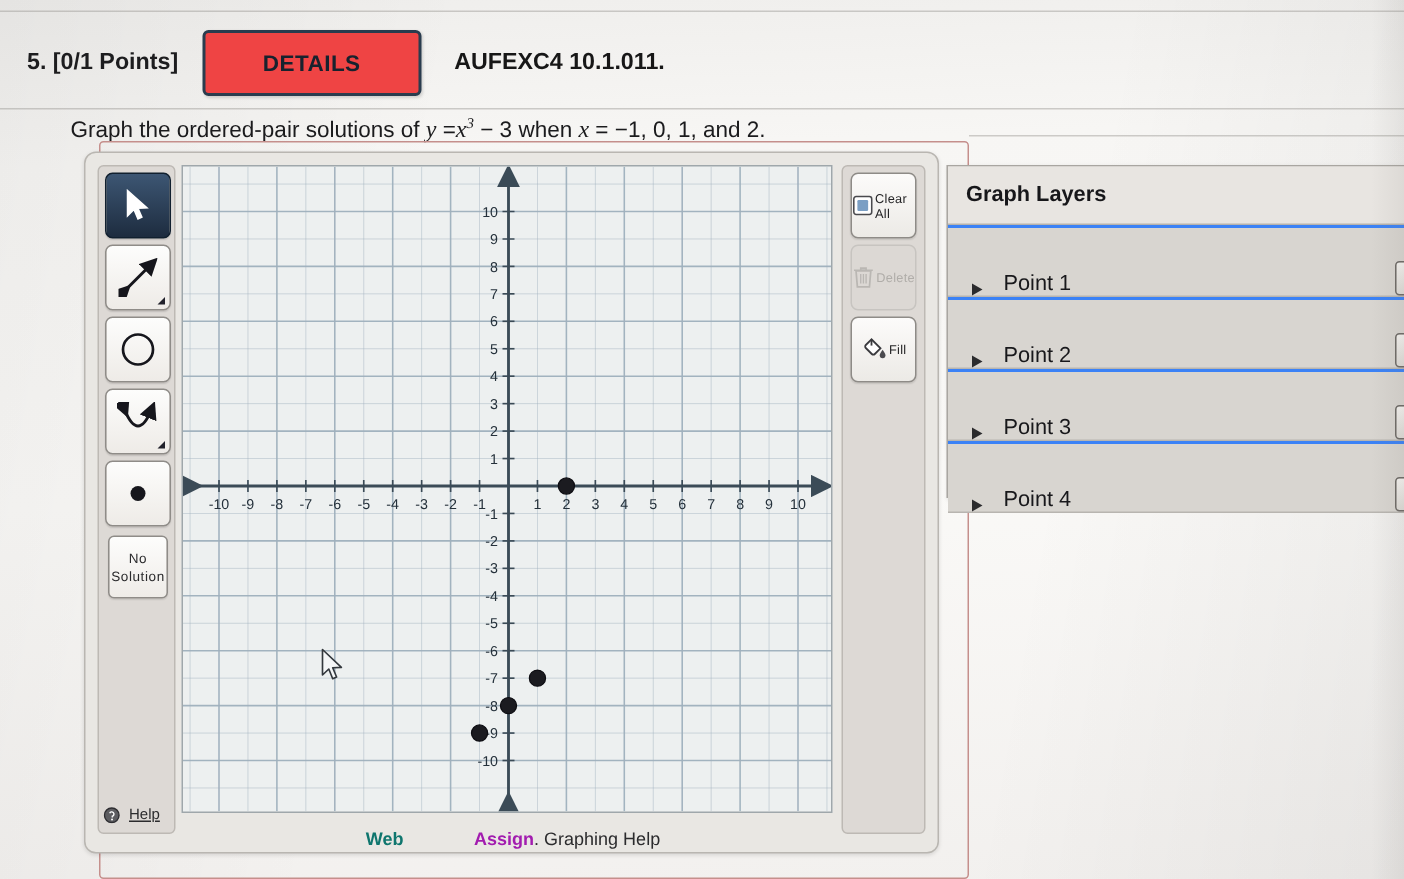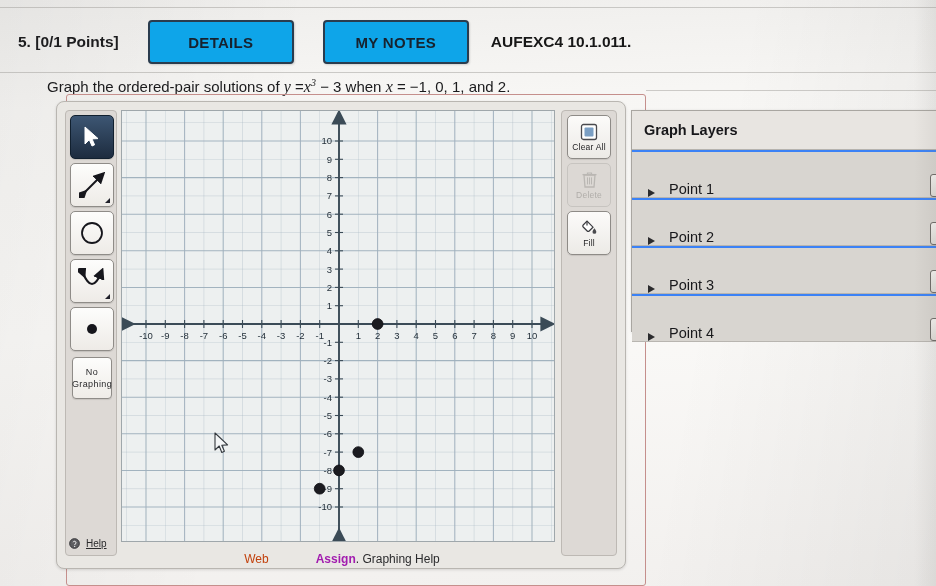--- a/index.html
+++ b/index.html
@@ -40,27 +40,27 @@
   }
   #q-points {
     margin-left: 0px;
     padding-left: 18px;
     font-size: 15.5px;
     font-weight: bold;
     color: #1d1d1f;
     white-space: nowrap;
   }
   .hdr-btn {
-    margin-left: 29px;
+    margin-left: 16px;
     height: 40px;
     min-width: 110px;
     padding: 0 16px;
     border: 2px solid #2a3c4e;
     border-radius: 4px;
-    background: #0ea5e9;
+    background: #ef4444;
     color: #17222e;
     font-size: 15px;
     font-weight: bold;
     letter-spacing: .3px;
     display: flex;
     align-items: center;
     justify-content: center;
     box-shadow: 1px 1px 2px rgba(0,0,0,.14);
     text-align: right;
   }
@@ -200,21 +200,21 @@
     box-sizing: border-box;
   }
   .rt-btn {
     position: absolute;
     left: 5px;
     width: 44px; height: 44px;
     border: 1px solid #8e8b87;
     border-radius: 5px;
     background: linear-gradient(#fcfbfa,#eceae6);
     box-sizing: border-box;
-    display: flex; flex-direction: column;
+    display: flex; flex-direction: row;
     align-items: center; justify-content: center;
     gap: 1px;
     font-size: 8.5px;
     letter-spacing: .2px;
     color: #232325;
     box-shadow: 0 1px 1px rgba(0,0,0,.1);
   }
   .rt-btn.disabled {
     border-color: #c7c4c0;
     background: #dcd8d4;
@@ -225,21 +225,21 @@
 
   
   #tool-footer {
     position: absolute;
     left: 0; bottom: 2px;
     width: 570px;
     text-align: center;
     font-size: 12px;
     color: #2b2b2d;
   }
-  #tool-footer .brand-a { color: #c2410c; font-weight: normal; }
+  #tool-footer .brand-a { color: #0f766e; font-weight: bold; }
   #tool-footer .brand-b { color: #a21caf; font-weight: bold; margin-left: 47px; }
   #tool-footer .brand-c { color: #2b2b2d; }
 
   
   #layers-panel {
     position: absolute;
     left: 631px; top: 110px;
     width: 334px; height: 222px;
     background: #e6e3df;
     border: 1px solid #a9a6a1;
@@ -317,21 +317,20 @@
 
 <div id="page"></div>
 
 <div class="page-rule" style="top:7px"></div>
 <div class="page-rule" style="top:72px"></div>
 <div class="page-rule" style="top:90px;left:646px;width:290px"></div>
 
 <div id="header">
   <div id="q-points">5. [0/1 Points]</div>
   <div class="hdr-btn">DETAILS</div>
-  <div class="hdr-btn">MY NOTES</div>
   <div id="hdr-code">AUFEXC4 10.1.011.</div>
 </div>
 
 <div id="prompt">
   <span>Graph the ordered-pair solutions of</span>
   <span class="mathit">y</span>
   <span>=</span><span class="mathit">x</span><sup>3</sup>
   <span>− 3</span>
   <span>when</span>
   <span class="mathit">x</span>
@@ -387,21 +386,21 @@
     </div>
 
     <div class="tool-btn" style="top:196px">
       <svg width="20" height="20" viewBox="0 0 20 20">
         <circle cx="10" cy="10" r="5" fill="#16161c"></circle>
       </svg>
     </div>
 
     <div id="btn-nosolution" style="top:246px">
       <span>No</span>
-      <span>Graphing</span>
+      <span>Solution</span>
     </div>
 
     <div id="help-link">
       <svg width="11" height="11" viewBox="0 0 12 12">
         <circle cx="6" cy="6" r="5.3" fill="#5d5d61" stroke="#2e2e32" stroke-width="1"></circle>
         <path d="M4.5 4.6 a1.6 1.6 0 1 1 1.9 2.1 v0.9" fill="none" stroke="#ffffff" stroke-width="1"></path>
         <circle cx="6.2" cy="9.1" r="0.7" fill="#ffffff"></circle>
       </svg>
       <span class="lbl">Help</span>
     </div>

